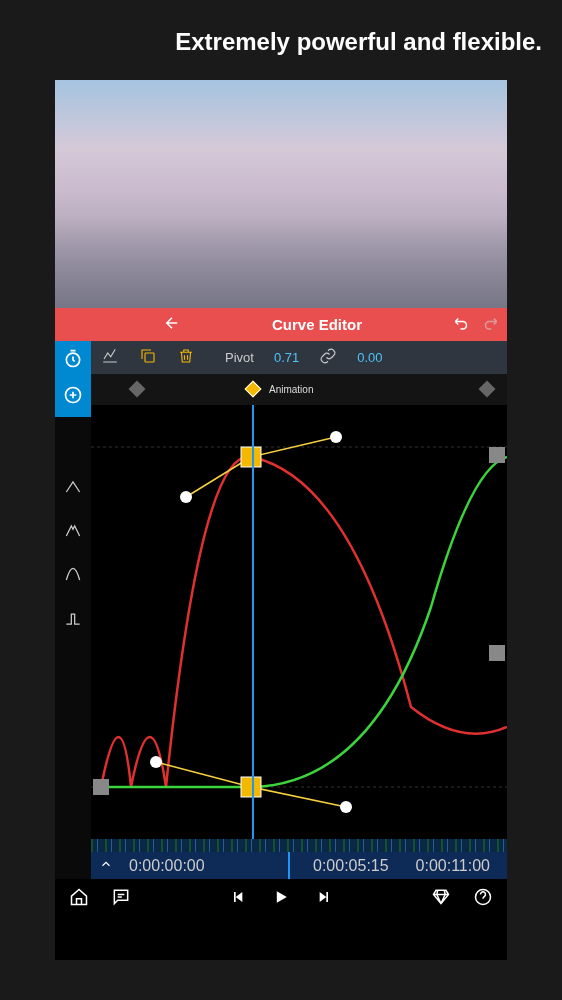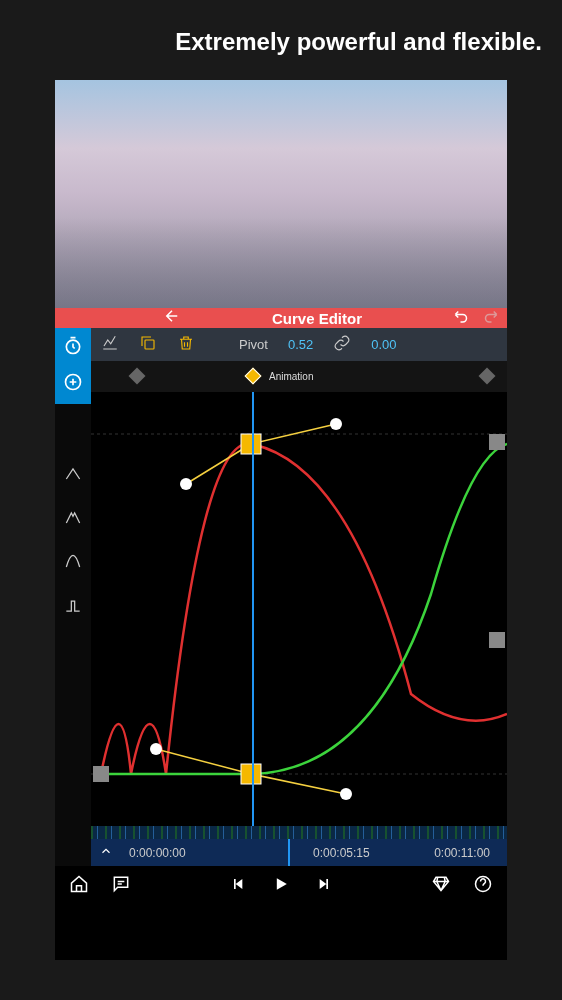--- a/index.html
+++ b/index.html
@@ -35,21 +35,21 @@
   bottom: 0; left: 0; right: 0; height: 90px;
   background: linear-gradient(180deg, transparent, rgba(100,100,120,.5));
 }
 .breadcrumb {
   font-size: 11px;
   padding: 3px 6px;
   color: #ddd;
 }
 .editor-header {
   background: #e94f4f;
-  height: 20px;
+  height: 33px;
   display: flex;
   align-items: center;
   padding: 0 8px;
   gap: 10px;
 }
 .editor-header .title {
   flex: 1;
   text-align: center;
   font-weight: 600;
   font-size: 15px;
@@ -88,21 +88,21 @@
 .toolbar {
   background: #2f3640;
   height: 34px;
   display: flex;
   align-items: center;
   padding: 0 10px;
   gap: 20px;
   font-size: 13px;
 }
 .toolbar svg { width: 18px; height: 18px; }
-.toolbar .label { color: #ccc; margin-left: 24px; }
+.toolbar .label { color: #ccc; margin-left: 10px; }
 .toolbar .val { color: #4fc3f7; }
 .keyframe-row {
   background: #141414;
   height: 32px;
   display: flex;
   align-items: center;
   position: relative;
 }
 .diamond {
   width: 12px; height: 12px;
@@ -127,21 +127,21 @@
   content: '';
   position: absolute; inset: 0;
   background: repeating-linear-gradient(90deg, #1a5c2a 0 2px, transparent 2px 6px, #2a6cae 6px 7px, transparent 7px 14px);
   opacity: .8;
 }
 .timeline {
   background: #0e2a56;
   height: 28px;
   display: flex;
   align-items: center;
-  font-size: 12px;
+  font-size: 16px;
   color: #ccc;
   position: relative;
   padding-left: 16px;
 }
 .timeline .chev { position: absolute; left: 8px; }
 .playhead {
   position: absolute;
   width: 2px;
   background: #2196f3;
   top: 0;
@@ -224,21 +224,21 @@
               <path d="M3 20h18M4 16l5-8 4 5 6-10"></path>
             </svg></span>
         <span><svg viewBox="0 0 24 24" fill="none" stroke="#f5b800" stroke-width="1.5">
               <rect x="8" y="8" width="12" height="12" rx="1"></rect>
               <path d="M4 16V4h12"></path>
             </svg></span>
         <span><svg viewBox="0 0 24 24" fill="none" stroke="#f5b800" stroke-width="1.5">
               <path d="M4 7h16M9 7V4h6v3M6 7l1 13h10l1-13M10 11v6M14 11v6"></path>
             </svg></span>
         <span class="label">Pivot</span>
-        <span class="val">0.52</span>
+        <span class="val">0.71</span>
         <span><svg viewBox="0 0 24 24" fill="none" stroke="#ccc" stroke-width="1.5">
               <path d="M10 14a5 5 0 007 0l3-3a5 5 0 00-7-7l-1 1M14 10a5 5 0 00-7 0l-3 3a5 5 0 007 7l1-1"></path>
             </svg></span>
         <span class="val">0.00</span>
       </div>
 
       <div class="keyframe-row">
         <div class="diamond" style="position:absolute;left:40px"></div>
         <div class="diamond active" style="position:absolute;left:156px"></div>
         <span class="kf-label" style="position:absolute;left:172px">Animation</span>

